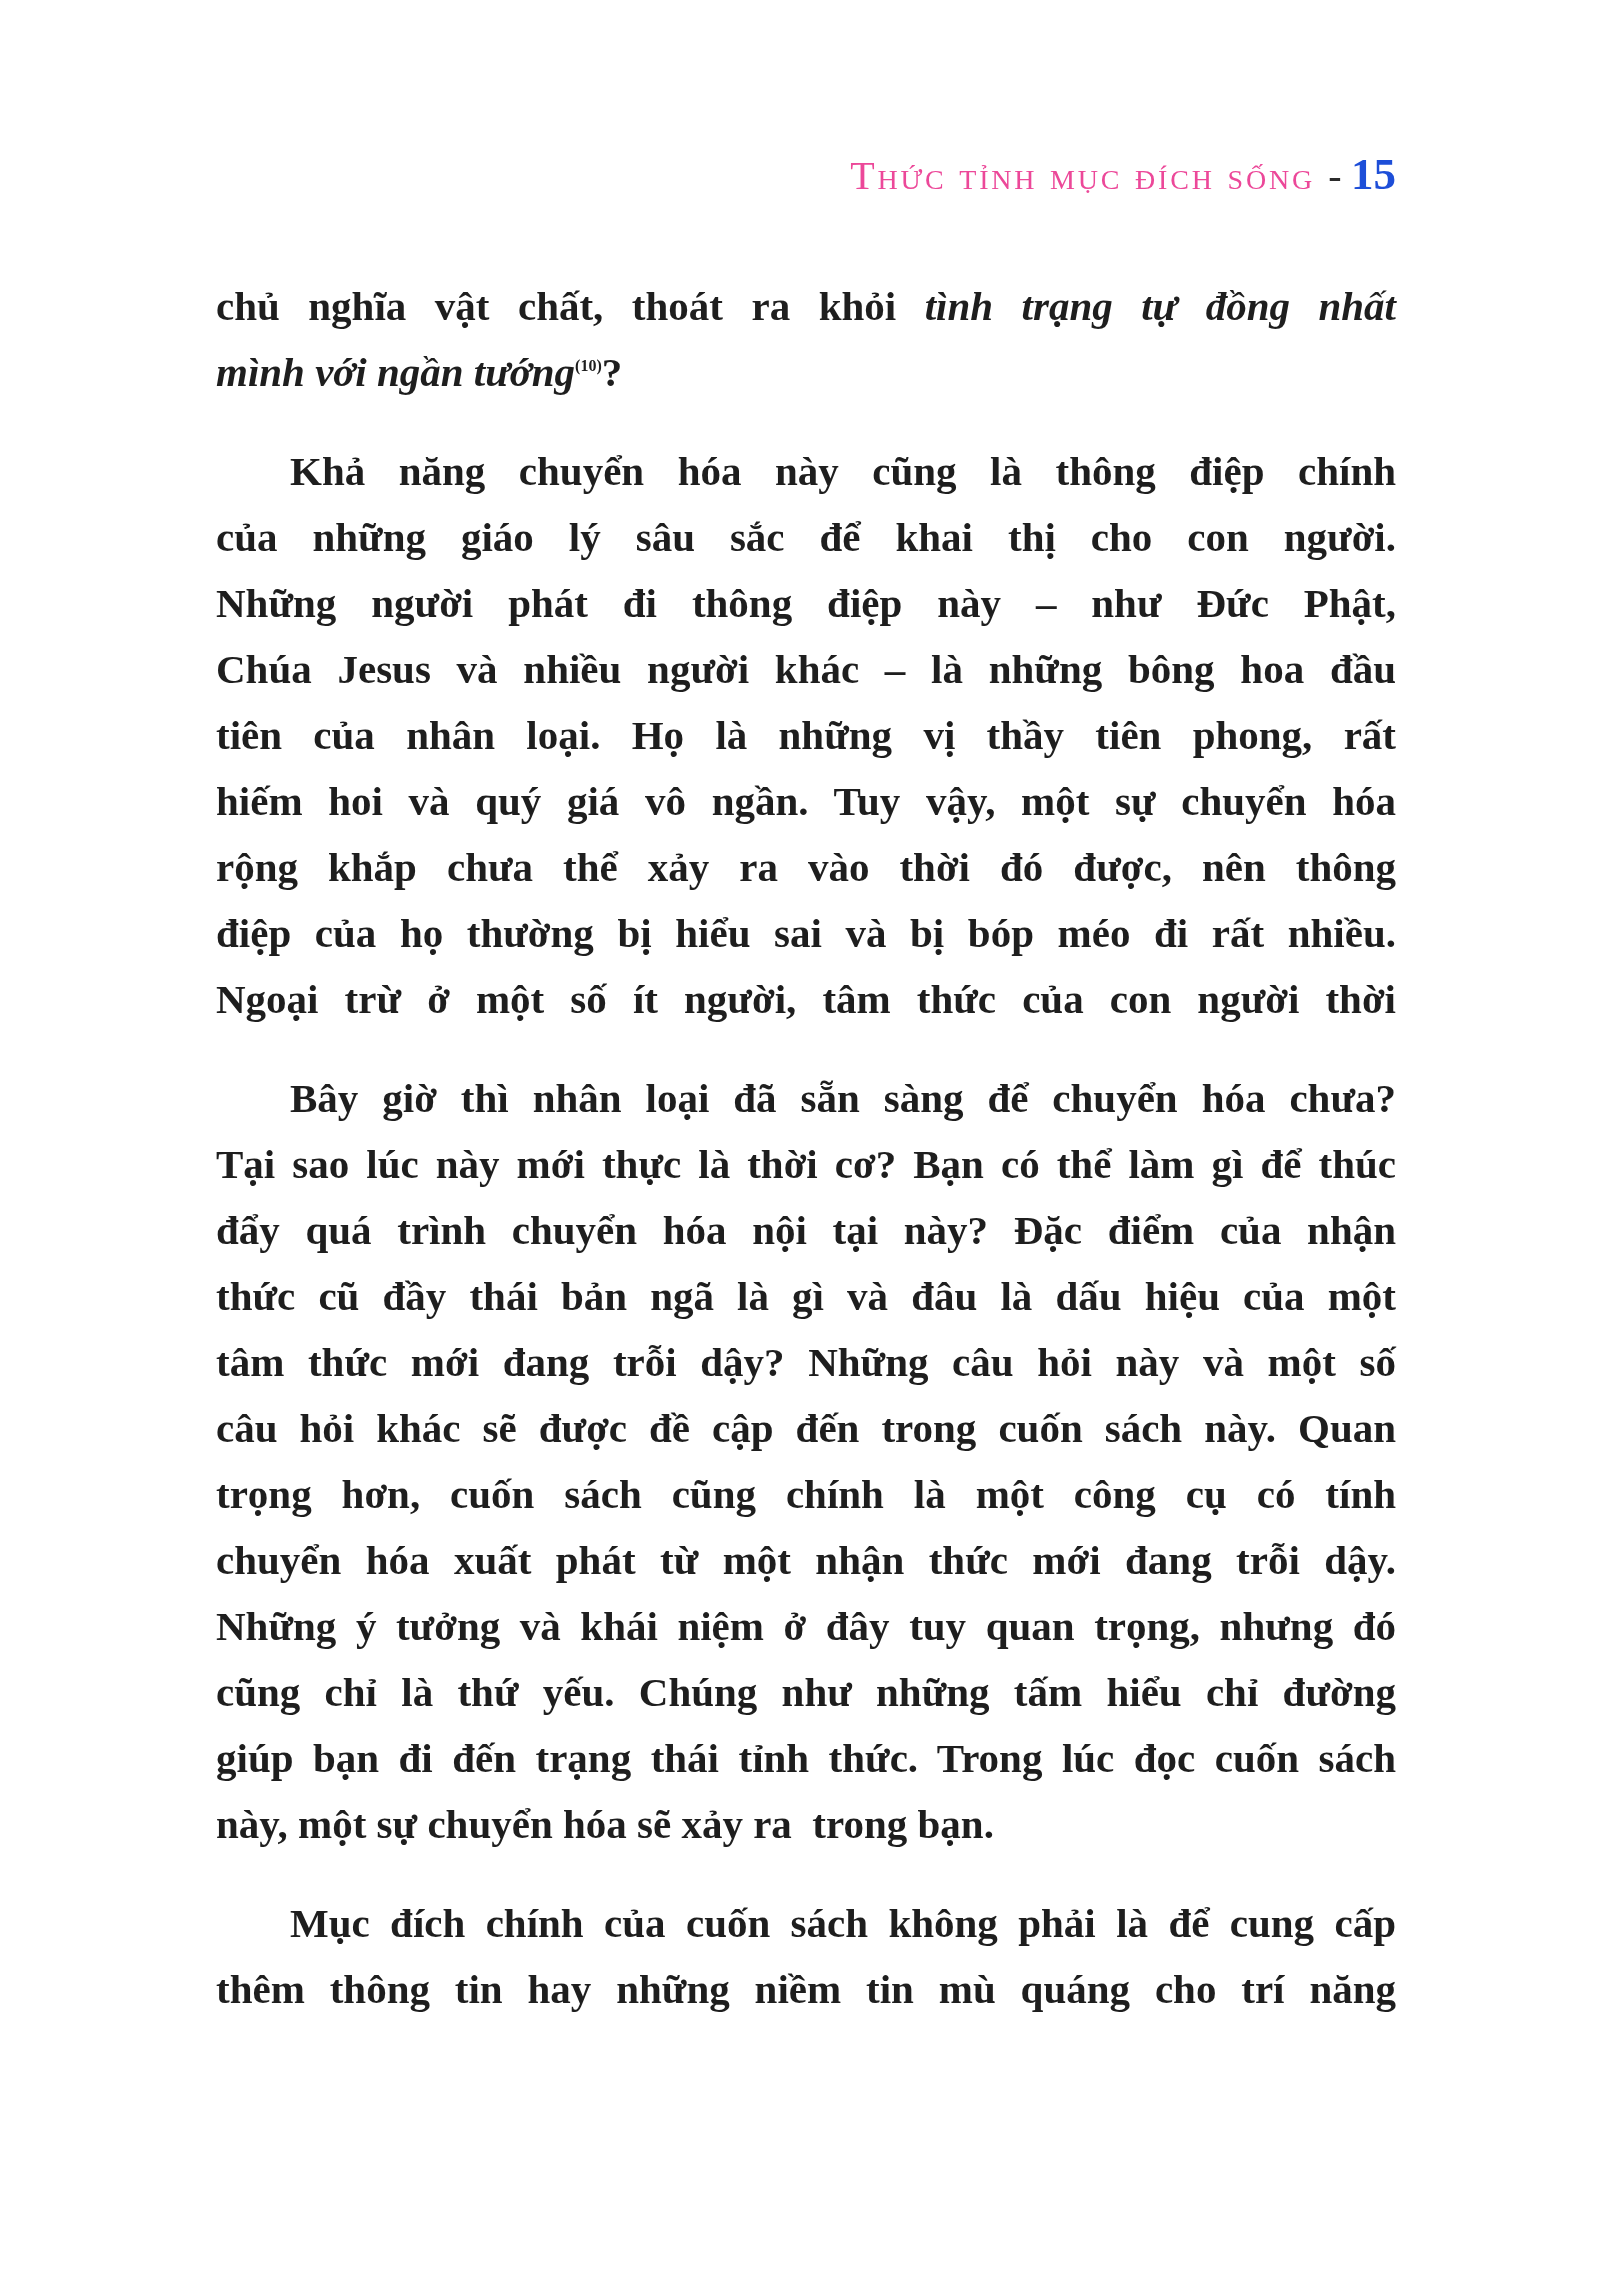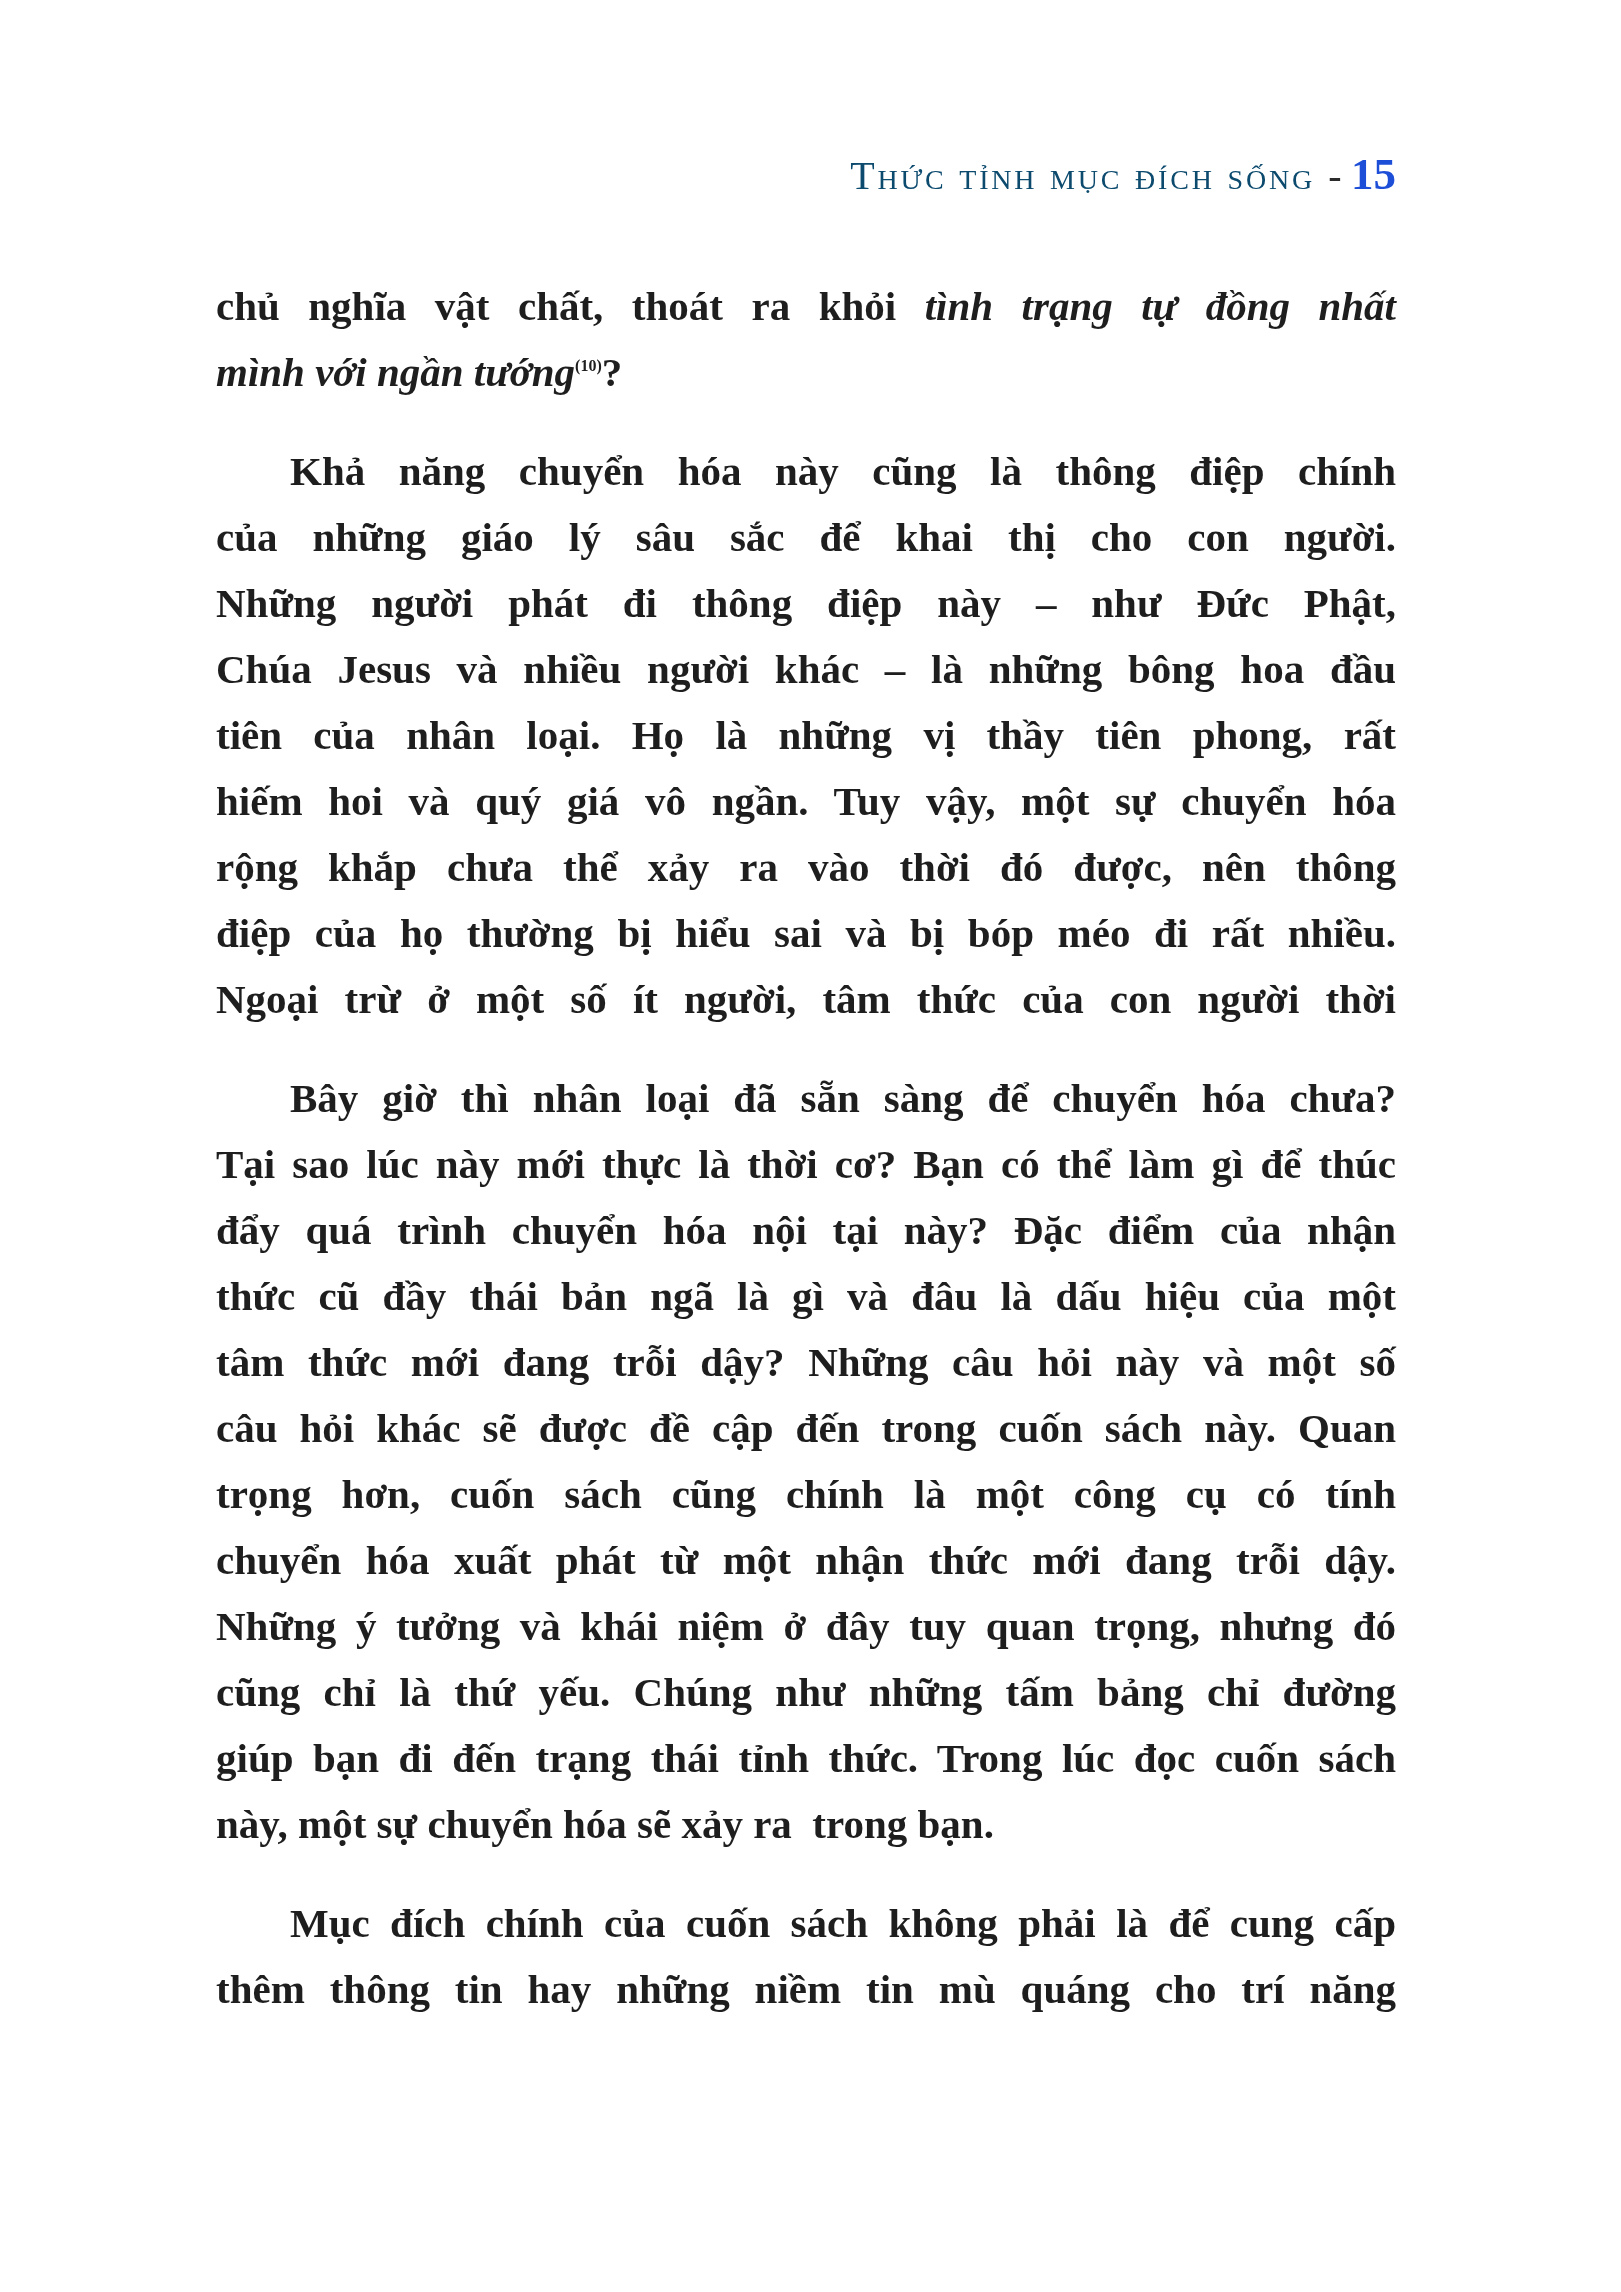--- a/index.html
+++ b/index.html
@@ -68,21 +68,21 @@
     font-size: 16px;
     line-height: 0;
     vertical-align: super;
   }
 </style>
 </head>
 <body>
 
 <div class="page" style="background: rgb(255, 255, 255);">
   <header class="running-head">
-    <span class="rh-title" style="color: #0c4a6e;">Thức tỉnh mục đích sống</span><span class="rh-sep" style="color: rgb(43, 43, 43);">-</span><span class="rh-num" style="color: #1d4ed8; font-family: Liberation Serif, serif;">15</span>
+    <span class="rh-title" style="color: #ec4899;">Thức tỉnh mục đích sống</span><span class="rh-sep" style="color: rgb(43, 43, 43);">-</span><span class="rh-num" style="color: #1d4ed8; font-family: Liberation Serif, serif;">15</span>
   </header>
   <main class="body-text" style="color: rgb(30, 30, 30);">
       <div class="paragraph">
         <div class="line just"><span>chủ nghĩa vật chất, thoát ra khỏi </span><span class="it">tình trạng tự đồng nhất</span></div>
         <div class="line"><span class="it">mình với ngần tướng</span><sup class="fn">(10)</sup><span>?</span></div>
       </div>
       <div class="paragraph">
         <div class="line just indent"><span>Khả năng chuyển hóa này cũng là thông điệp chính</span></div>
         <div class="line just"><span>của những giáo lý sâu sắc để khai thị cho con người.</span></div>
         <div class="line just"><span>Những người phát đi thông điệp này – như Đức Phật,</span></div>
@@ -96,21 +96,21 @@
       <div class="paragraph">
         <div class="line just indent"><span>Bây giờ thì nhân loại đã sẵn sàng để chuyển hóa chưa?</span></div>
         <div class="line just"><span>Tại sao lúc này mới thực là thời cơ? Bạn có thể làm gì để thúc</span></div>
         <div class="line just"><span>đẩy quá trình chuyển hóa nội tại này? Đặc điểm của nhận</span></div>
         <div class="line just"><span>thức cũ đầy thái bản ngã là gì và đâu là dấu hiệu của một</span></div>
         <div class="line just"><span>tâm thức mới đang trỗi dậy? Những câu hỏi này và một số</span></div>
         <div class="line just"><span>câu hỏi khác sẽ được đề cập đến trong cuốn sách này. Quan</span></div>
         <div class="line just"><span>trọng hơn, cuốn sách cũng chính là một công cụ có tính</span></div>
         <div class="line just"><span>chuyển hóa xuất phát từ một nhận thức mới đang trỗi dậy.</span></div>
         <div class="line just"><span>Những ý tưởng và khái niệm ở đây tuy quan trọng, nhưng đó</span></div>
-        <div class="line just"><span>cũng chỉ là thứ yếu. Chúng như những tấm bảng chỉ đường</span></div>
+        <div class="line just"><span>cũng chỉ là thứ yếu. Chúng như những tấm hiểu chỉ đường</span></div>
         <div class="line just"><span>giúp bạn đi đến trạng thái tỉnh thức. Trong lúc đọc cuốn sách</span></div>
         <div class="line"><span>này, một sự chuyển hóa sẽ xảy ra&nbsp; trong bạn.</span></div>
       </div>
       <div class="paragraph">
         <div class="line just indent"><span>Mục đích chính của cuốn sách không phải là để cung cấp</span></div>
         <div class="line just"><span>thêm thông tin hay những niềm tin mù quáng cho trí năng</span></div>
       </div>
     </main>
 </div>
 

